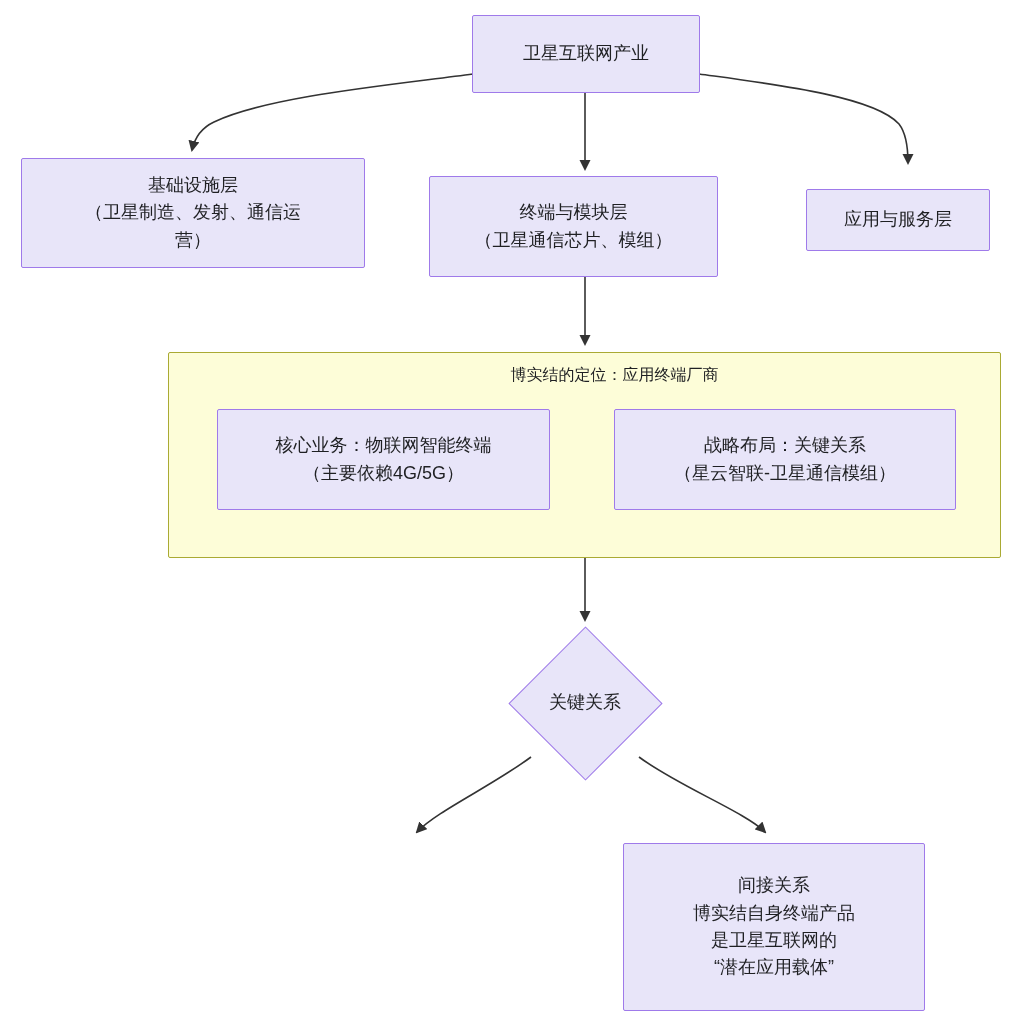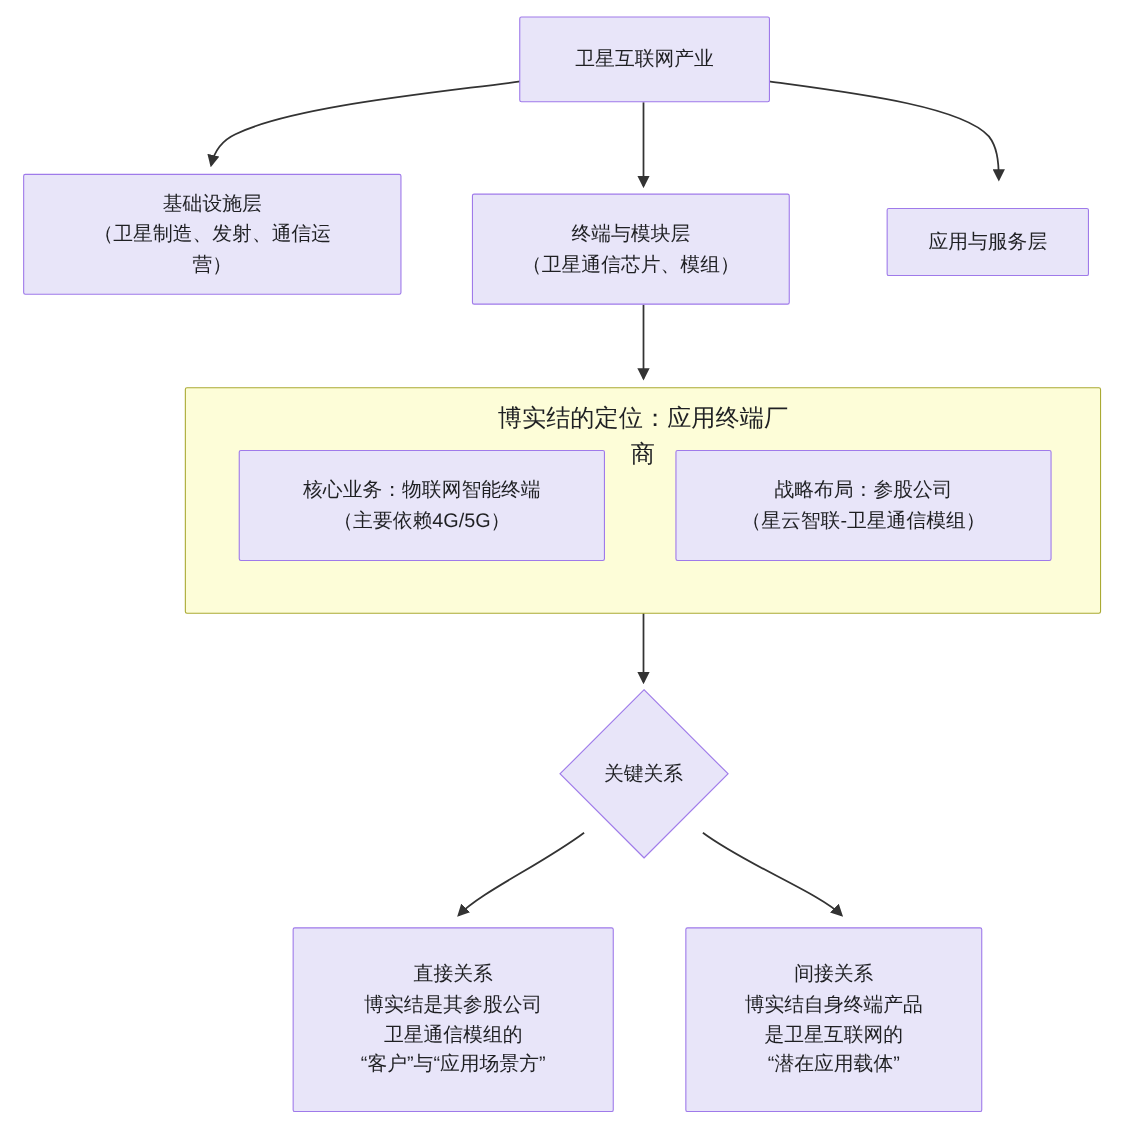--- a/index.html
+++ b/index.html
@@ -48,22 +48,22 @@
     background: #fdfdd8;
     border: 1.6px solid #aaaa33;
     border-radius: 2px;
   }
   .subgraph-title {
     position: absolute;
     left: 50%;
     transform: translateX(-50%);
     top: 10px;
     width: 268px;
-    text-align: center;
-    font-size: 22px;
+    text-align: right;
+    font-size: 16px;
     line-height: 1.52;
     color: #1f2023;
     word-break: break-all;
   }
   .diamond {
     position: absolute;
     box-sizing: border-box;
     background: #e8e5f9;
     border: 1.6px solid #9f7aea;
     transform: rotate(45deg);
@@ -128,36 +128,30 @@
   <div class="subgraph" style="left:168px; top:352px; width:833px; height:206px;">
     <div class="subgraph-title">博实结的定位：应用终端厂商</div>
   </div>
 
   <div class="node" style="left:217px; top:409px; width:333px; height:101px;">
     <span>核心业务：物联网智能终端
 （主要依赖4G/5G）</span>
   </div>
 
   <div class="node" style="left:614px; top:409px; width:342px; height:101px;">
-    <span>战略布局：参股公司
+    <span>战略布局：关键关系
 （星云智联-卫星通信模组）</span>
   </div>
 
   <div class="diamond" style="left:531px; top:649px; width:109px; height:109px;"></div>
-  <div class="diamond-label" style="left:495px; top:686px; width:180px; height:34px;">
+  <div class="diamond-label" style="left:495px; top:686px; width:180px; height:34px;font-family:Liberation Mono, monospace;">
     <span>关键关系</span>
   </div>
 
-  <div class="node" style="left:266px; top:843px; width:292px; height:168px;">
-    <span>直接关系
-博实结是其参股公司
-卫星通信模组的
-“客户”与“应用场景方”</span>
-  </div>
 
-  <div class="node" style="left:623px; top:843px; width:270px; height:168px;">
+  <div class="node" style="left:623px; top:843px; width:302px; height:168px;">
     <span>间接关系
 博实结自身终端产品
 是卫星互联网的
 “潜在应用载体”</span>
   </div>
 
 </div>
 
 </body></html>

